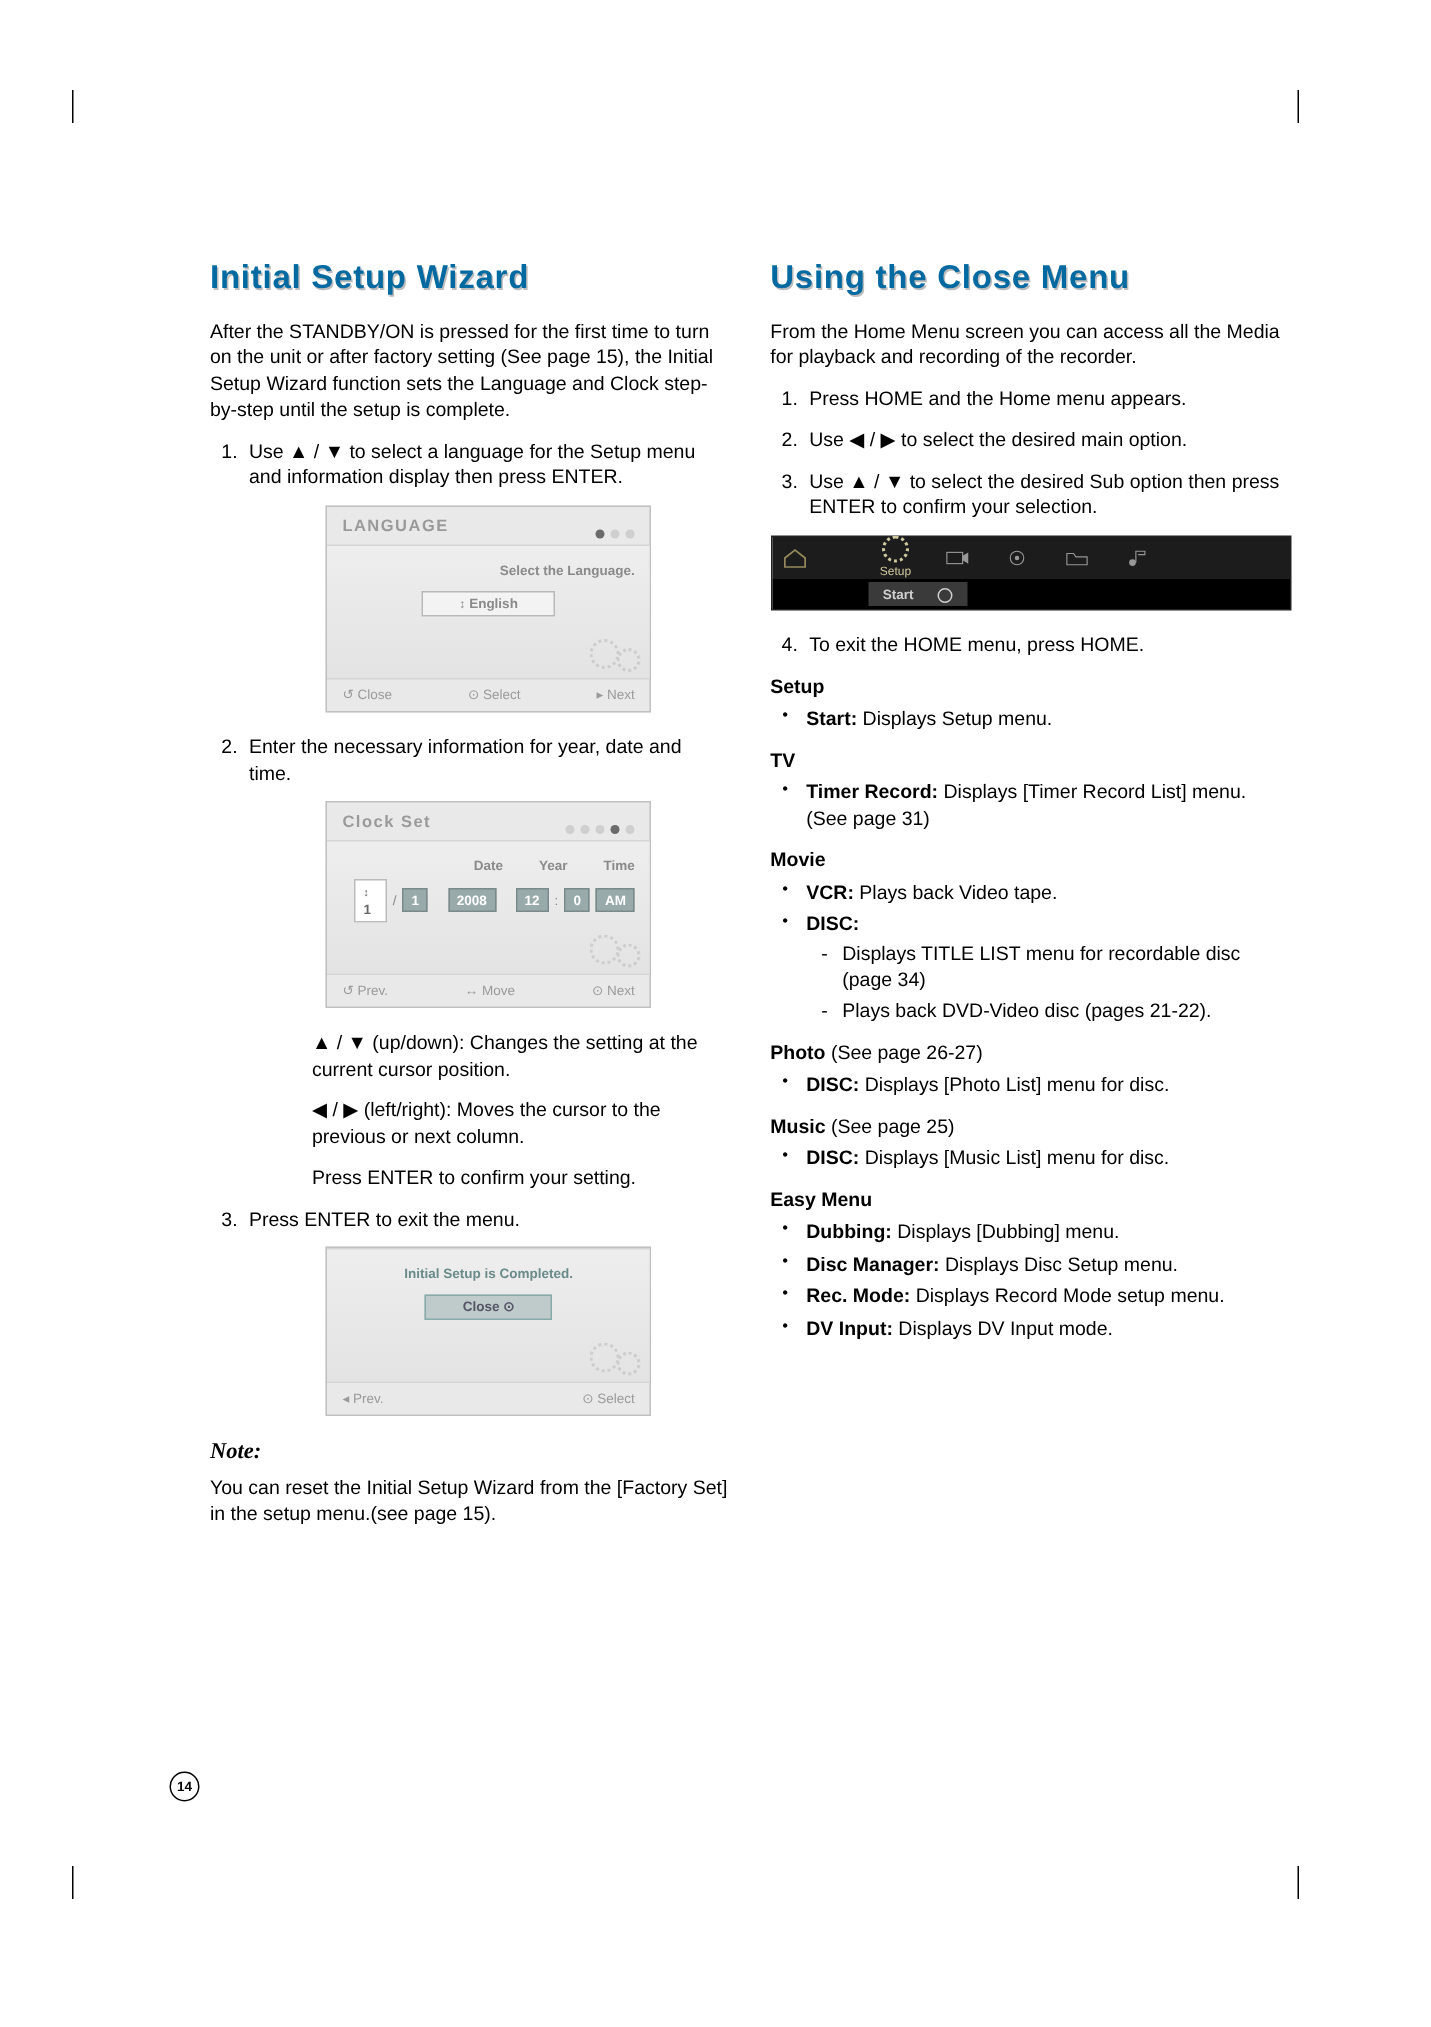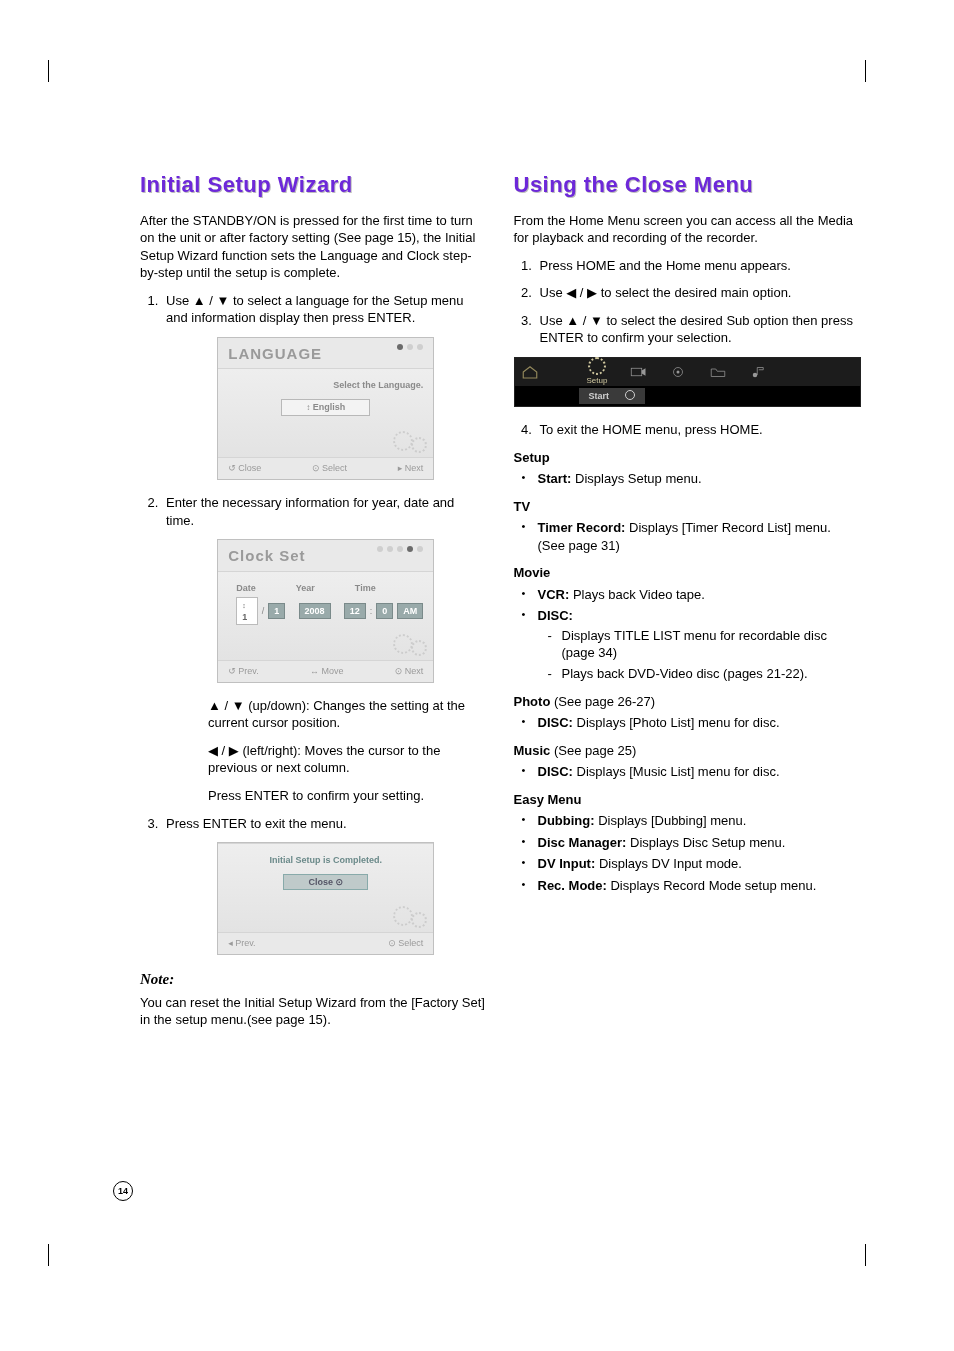--- a/index.html
+++ b/index.html
@@ -24,21 +24,21 @@
   .crop-bl { left: 48px; bottom: 85px; border-left: 1px solid #000; height: 22px; width: 0; }
   .crop-br { right: 88px; bottom: 85px; border-right: 1px solid #000; height: 22px; width: 0; }
   .cols {
     display: flex;
     gap: 28px;
   }
   .col { flex: 1; min-width: 0; }
   h2.section-title {
     font-size: 22px;
     font-weight: bold;
-    color: #6d28d9;
+    color: #0369a1;
     text-shadow: 1px 1px 0 #bdbdbd;
     margin: 0 0 12px 0;
     letter-spacing: 0.5px;
   }
   p { margin: 0 0 10px 0; }
   ol.main {
     margin: 0 0 10px 0;
     padding-left: 22px;
   }
   ol.main > li { margin-bottom: 10px; padding-left: 4px; }
@@ -56,25 +56,25 @@
     margin: 10px auto 14px auto;
     border: 1px solid #c0c0c0;
     background: #e9e9e9;
     font-size: 9px;
     color: #8a8a8a;
     position: relative;
   }
   .osd .osd-head {
     display: flex;
     justify-content: space-between;
-    align-items: flex-start;
+    align-items: flex-end;
     padding: 6px 10px 4px 10px;
     font-weight: bold;
     letter-spacing: 1px;
-    font-size: 15px;
+    font-size: 11px;
     color: #9a9a9a;
   }
   .osd .dots { display: flex; gap: 4px; }
   .osd .dot { width: 6px; height: 6px; border-radius: 50%; background: #cfcfcf; }
   .osd .dot.on { background: #6b6b6b; }
   .osd .osd-body {
     border-top: 1px solid #d5d5d5;
     border-bottom: 1px solid #d5d5d5;
     min-height: 70px;
     padding: 10px 10px 8px 10px;
@@ -99,21 +99,21 @@
     color: #9a9a9a;
   }
   .osd .pill {
     display: inline-block;
     border: 1px solid #b8b8b8;
     padding: 1px 24px;
     font-weight: bold;
     background: #f3f3f3;
     font-size: 9px;
   }
-  .osd .labels { display: flex; justify-content: flex-start; gap: 40px; font-weight: bold; margin-bottom: 3px; }
+  .osd .labels { display: flex; justify-content: flex-end; gap: 24px; font-weight: bold; margin-bottom: 3px; }
   .osd .valrow { display: flex; justify-content: center; gap: 4px; align-items: center; }
   .osd .vbox { background: #9aa; color: #fff; padding: 1px 5px; font-weight: bold; font-size: 9px; border: 1px solid #7a8a8a; }
   .osd .vbox.white { background: #fff; color: #666; border: 1px solid #bbb; }
   
   .homebar {
     width: 100%;
     margin: 8px 0 14px 0;
     border: 1px solid #222;
   }
   .homebar .row1 {
@@ -135,21 +135,21 @@
   .homebar .setup {
     display: flex; flex-direction: column; align-items: center;
     color: #d0c8a0; font-size: 8px; gap: 1px;
     margin-left: 26px;
   }
   .homebar .setup .g {
     width: 14px; height: 14px; border: 2px dotted #d0c8a0; border-radius: 50%;
   }
   .homebar .chip {
     background: #3a3a3a; color: #cfcfcf; font-size: 9px; font-weight: bold;
-    padding: 2px 10px; display: flex; align-items: flex-start; gap: 16px;
+    padding: 2px 10px; display: flex; align-items: flex-end; gap: 16px;
   }
   .homebar .chip .ring { width: 8px; height: 8px; border: 1px solid #cfcfcf; border-radius: 50%; display: inline-block; }
   .homebar svg { display: block; }
   
   .sub-h { font-weight: bold; margin: 10px 0 4px 0; font-size: 13px; }
   .sub-h .thin { font-weight: normal; }
   ul.bul { list-style: none; margin: 0 0 6px 0; padding-left: 14px; }
   ul.bul > li { position: relative; padding-left: 10px; margin-bottom: 4px; }
   ul.bul > li::before {
     content: "•"; position: absolute; left: -6px; top: 0; font-size: 11px; color: #000;
@@ -369,20 +369,20 @@
 
       <div class="sub-h"><span>Music</span><span class="thin"> (See page 25)</span></div>
       <ul class="bul">
           <li><b>DISC:</b><span> Displays [Music List] menu for disc.</span></li>
         </ul>
 
       <div class="sub-h">Easy Menu</div>
       <ul class="bul">
         <li><b>Dubbing:</b><span> Displays [Dubbing] menu.</span></li>
         <li><b>Disc Manager:</b><span> Displays Disc Setup menu.</span></li>
+        <li><b>Rec. Mode:</b><span> Displays Record Mode setup menu.</span></li>
         <li><b>DV Input:</b><span> Displays DV Input mode.</span></li>
-        <li><b>Rec. Mode:</b><span> Displays Record Mode setup menu.</span></li>
       </ul>
     </div>
   </div>
 
   <div class="pagenum">14</div>
 </div>
 
 </body></html>

